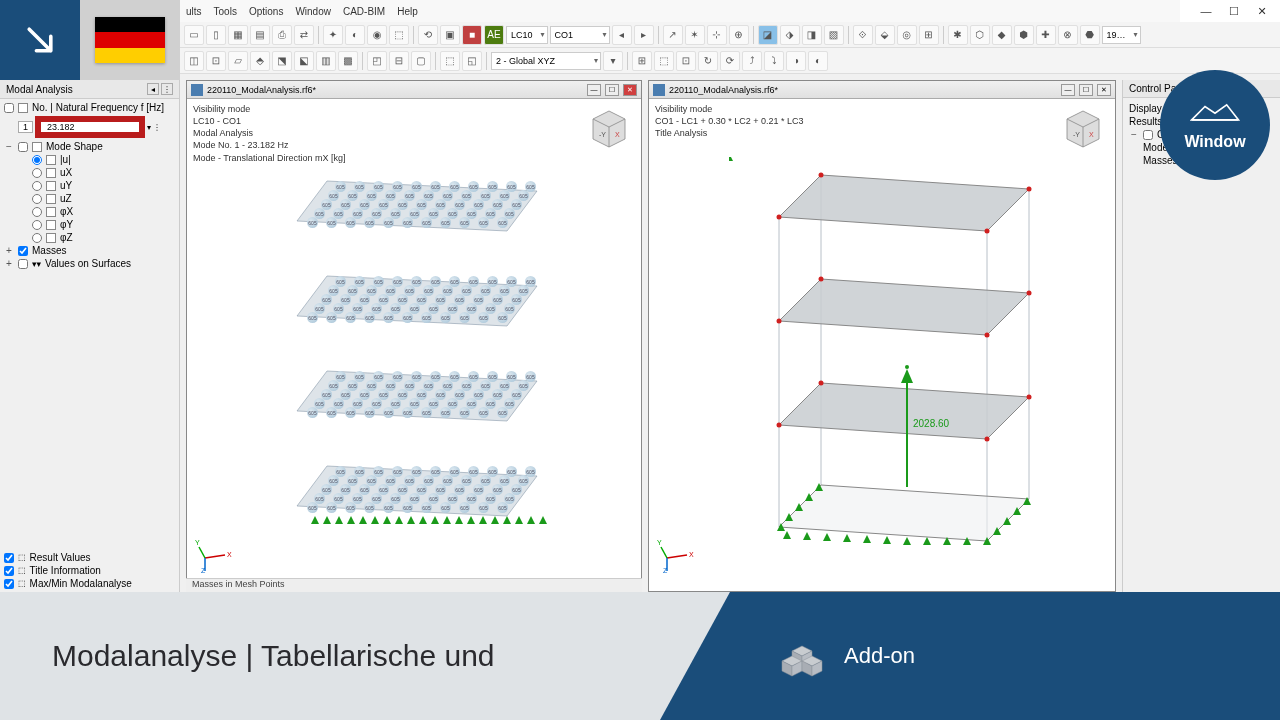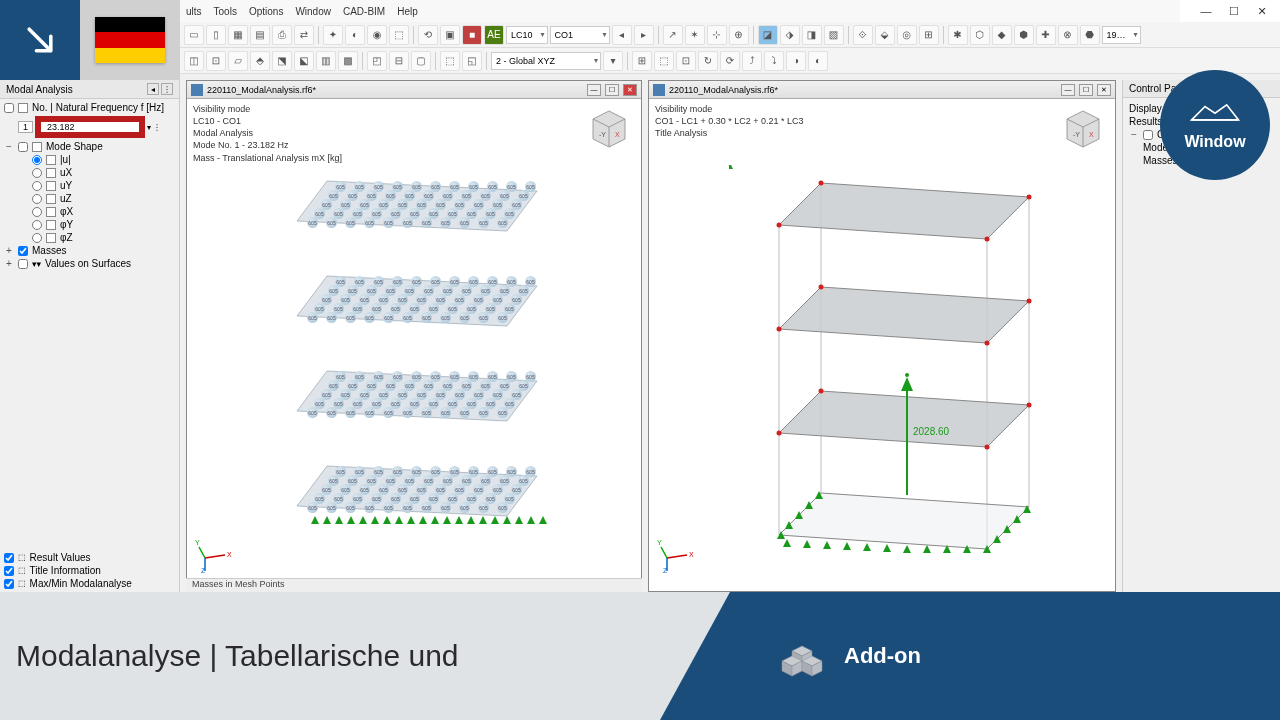--- a/index.html
+++ b/index.html
@@ -66,31 +66,31 @@
 .vp-footer { position: absolute; bottom: 2px; left: 6px; font-size: 9px; color: #333; }
 .vp-triad { position: absolute; bottom: 18px; left: 8px; width: 40px; height: 40px; }
 
 
 .slab-stack { position: absolute; top: 70px; left: 70px; width: 320px; height: 400px; }
 .slab { position: absolute; width: 320px; height: 72px; }
 .sphere-row { position: absolute; height: 12px; display: flex; gap: 8px; }
 .sphere { width: 11px; height: 11px; border-radius: 50%; background: radial-gradient(circle at 35% 35%, #dce8f0, #a4c2d6); font-size: 5px; color: #556; display: flex; align-items: center; justify-content: center; }
 
 
-.bldg-wire { position: absolute; top: 64px; left: 80px; width: 320px; height: 410px; }
+.bldg-wire { position: absolute; top: 56px; left: 80px; width: 320px; height: 410px; }
 
 
 .rightdock { position: absolute; top: 80px; right: 0; width: 158px; bottom: 128px; background: #f0f0f0; border-left: 1px solid #ccc; font-size: 10px; }
 .rightdock .hdr { background: #e8e8e8; padding: 3px 6px; border-bottom: 1px solid #ccc; }
 
 
 .banner { position: absolute; left: 0; right: 0; bottom: 0; height: 128px; background: #dfe3e6; display: flex; align-items: center; }
 .banner-diag { position: absolute; right: 0; top: 0; bottom: 0; width: 620px; background: #1a4d7a; clip-path: polygon(70px 0, 100% 0, 100% 100%, 0 100%); display: flex; align-items: center; padding-left: 120px; gap: 18px; }
-.banner-title { font-size: 30px; font-weight: 500; color: #2a2a2e; line-height: 1.15; padding-left: 16px; max-width: 640px; }
-.banner-addon { color: #fff; font-size: 22px; font-weight: bold; }
+.banner-title { font-size: 30px; font-weight: 500; color: #2a2a2e; line-height: 1.15; padding-left: 52px; max-width: 640px; }
+.banner-addon { color: #fff; font-size: 22px; font-weight: normal; }
 .cubes-icon { width: 46px; height: 46px; }
 
 .status-tab { position: absolute; left: 186px; bottom: 128px; height: 14px; font-size: 9px; color: #444; background: #eee; padding: 0 6px; border-top: 1px solid #ccc; width: 456px; }
 </style>
 </head>
 <body>
 
 <div class="overlay-tl">
   <svg viewBox="0 0 40 40">
       <path d="M8 8 L32 32 M32 32 L32 16 M32 32 L16 32" stroke="#fff" stroke-width="4" fill="none" stroke-linecap="round"></path>
@@ -306,21 +306,21 @@
     <span class="spacer"></span>
     <span class="wbtn">—</span>
     <span class="wbtn">☐</span>
     <span class="wbtn cls">✕</span>
   </div>
   <div class="vp-info">
     <div>Visibility mode</div>
     <div>LC10 - CO1</div>
     <div>Modal Analysis</div>
     <div>Mode No. 1 - 23.182 Hz</div>
-    <div>Mass - Translational Analysis mX [kg]</div>
+    <div>Mode - Translational Direction mX [kg]</div>
   </div>
   <div class="vp-cube">
     <svg viewBox="0 0 48 48">
         <g stroke="#888" fill="#ddd" stroke-width="0.8">
           <path d="M8 16 L24 8 L40 16 L40 36 L24 44 L8 36 Z"></path>
           <path d="M8 16 L24 24 L40 16 M24 24 L24 44"></path>
         </g>
         <text x="14" y="34" font-size="7" fill="#555">-Y</text>
         <text x="30" y="34" font-size="7" fill="#c44">X</text>
       </svg>

